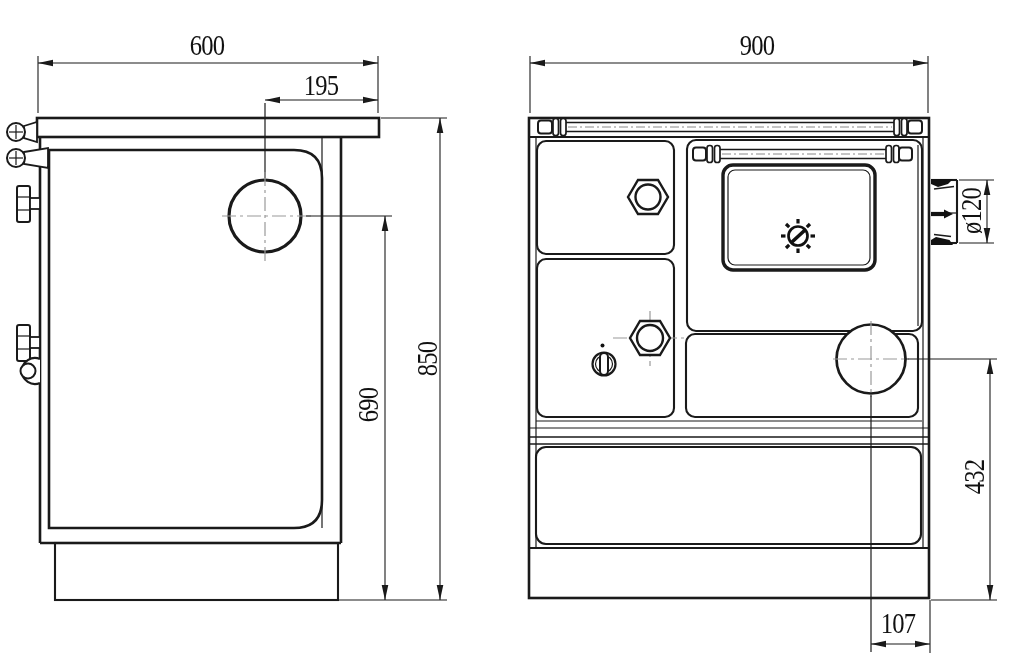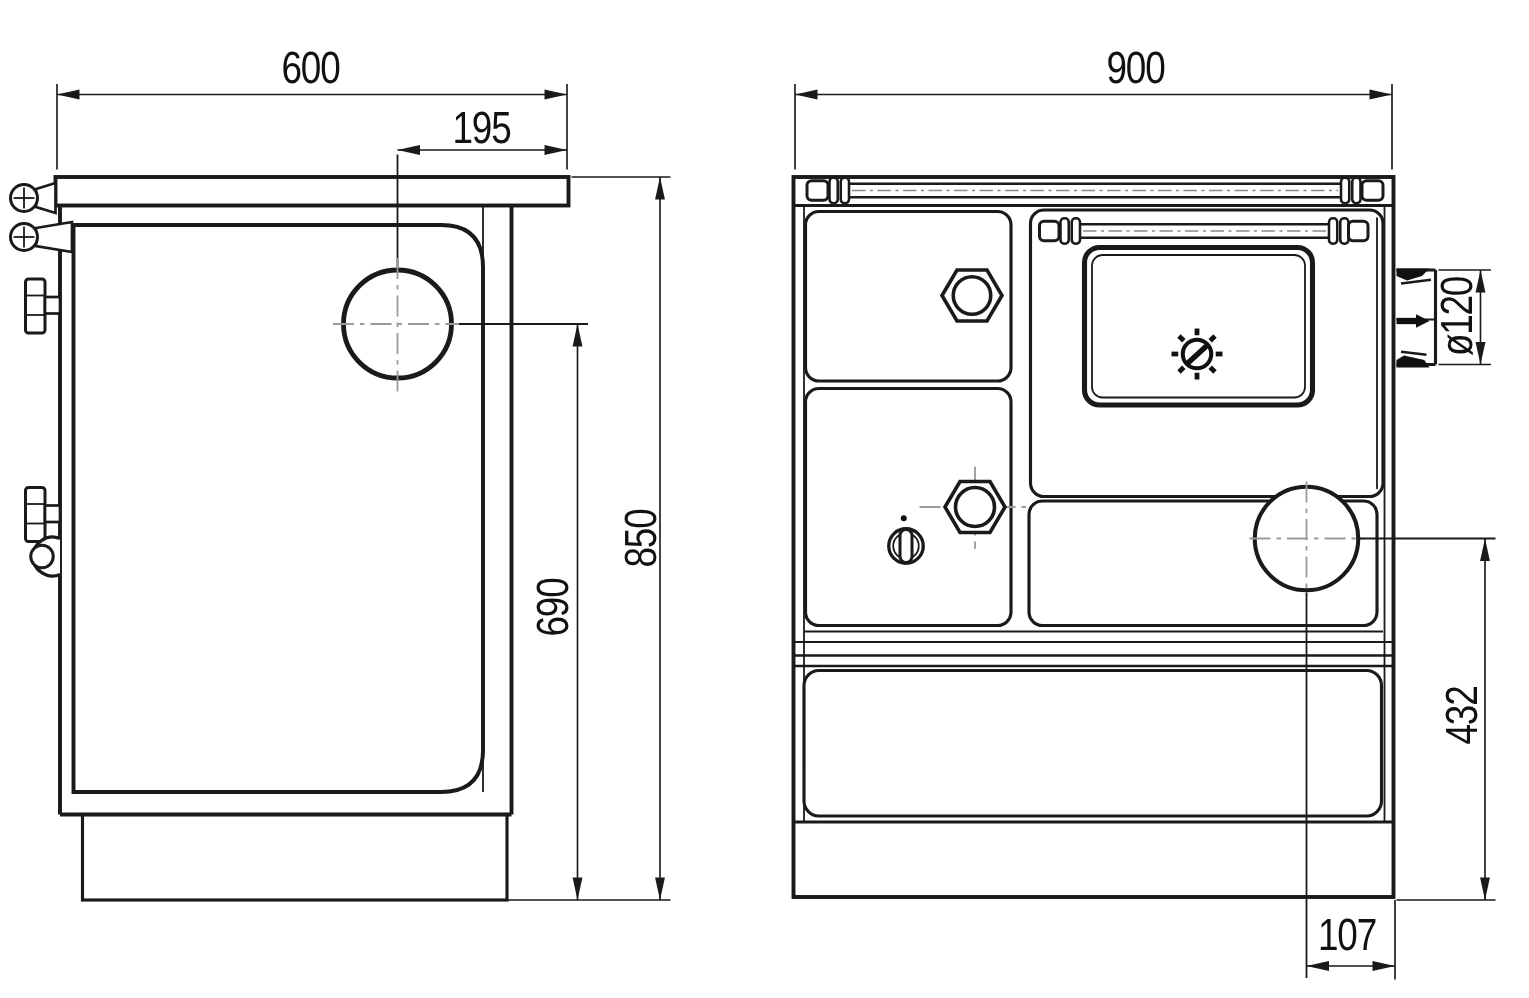--- a/index.html
+++ b/index.html
@@ -1,18 +1,18 @@
 <!DOCTYPE html>
 <html><head>
 <meta charset="utf-8">
 <style>
   html,body { margin:0; padding:0; background:#ffffff; }
   .stage {
     position:relative; width:1019px; height:665px; background:#ffffff;
-    font-family:Liberation Sans, sans-serif; overflow:hidden;
+    font-family:Liberation Serif, serif; overflow:hidden;
   }
   svg { position:absolute; inset:0; }
   .ol { fill:none; stroke:#1a1a1a; stroke-width:2.6; }
   .ml { fill:none; stroke:#1a1a1a; stroke-width:2.1; }
   .sl { fill:none; stroke:#1a1a1a; stroke-width:1.7; }
   .tl { fill:none; stroke:#1a1a1a; stroke-width:1.2; }
   .dl { fill:none; stroke:#1a1a1a; stroke-width:1.1; }
   .cl { fill:none; stroke:#9a9a9a; stroke-width:1.2; stroke-dasharray:14 4 3 4; }
   .rl { fill:none; stroke:#8a8a8a; stroke-width:1; stroke-dasharray:9 3 2 3; }
   .wf { fill:#ffffff; stroke:#1a1a1a; }

